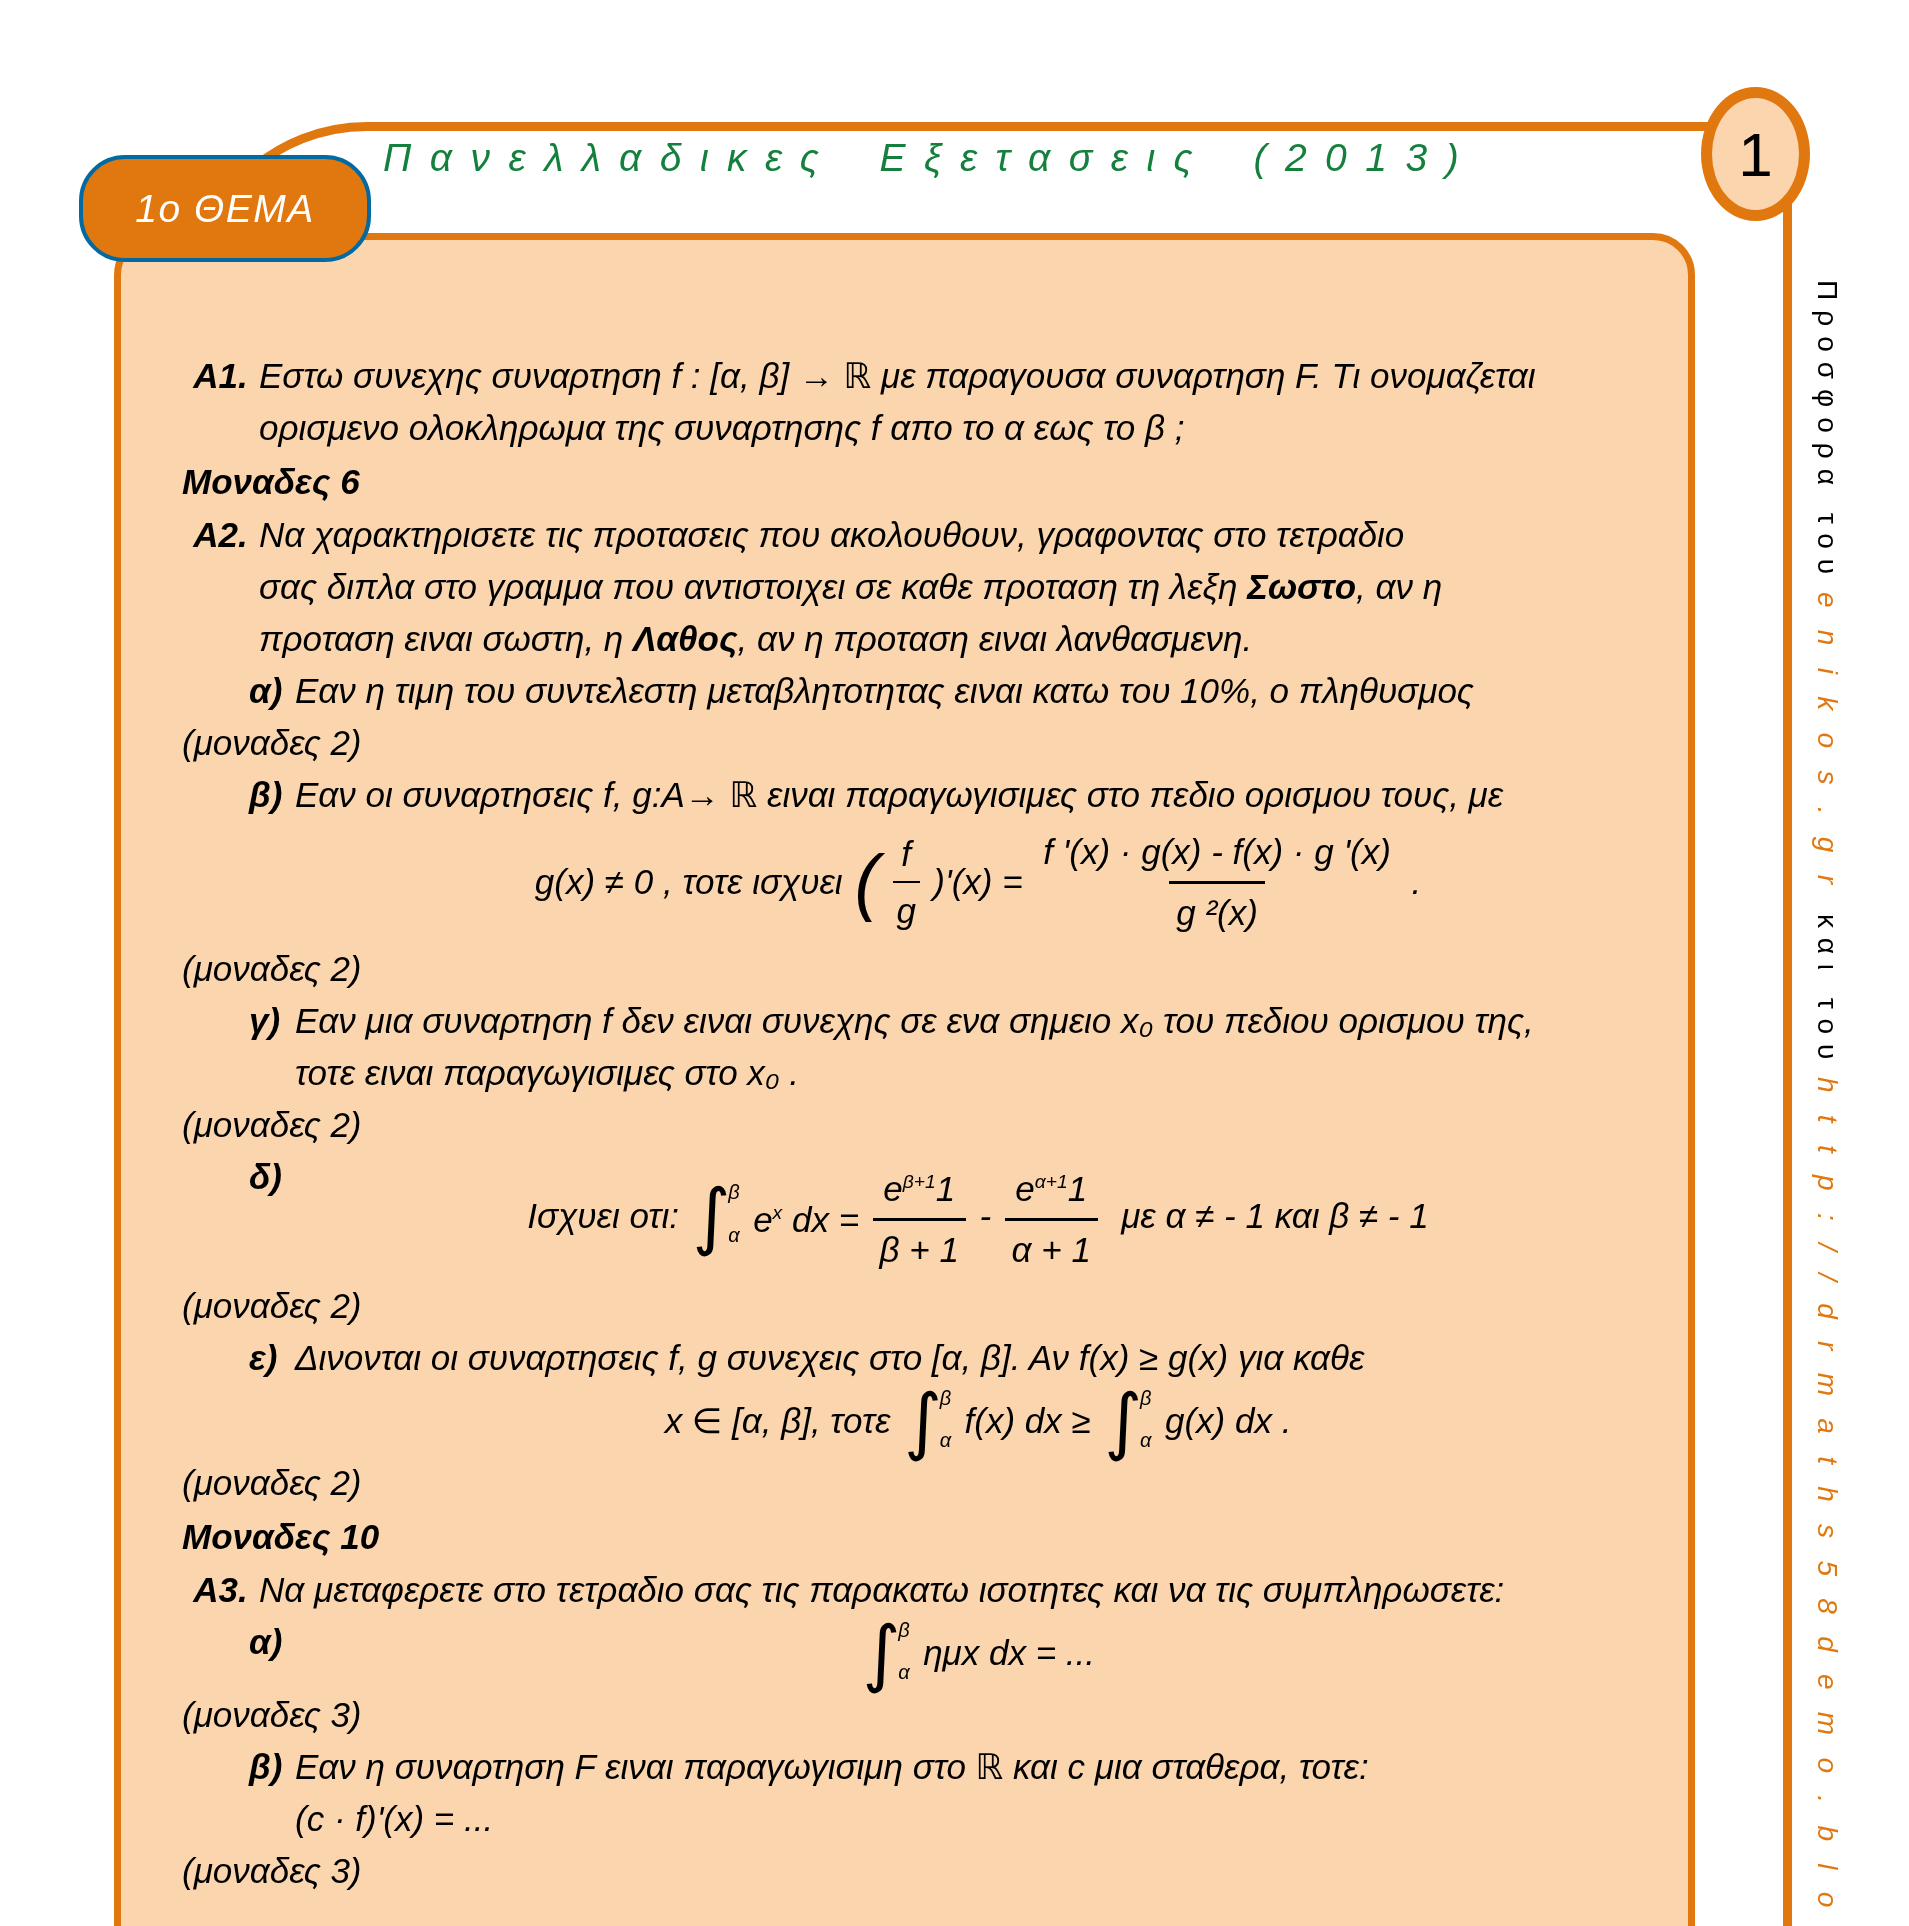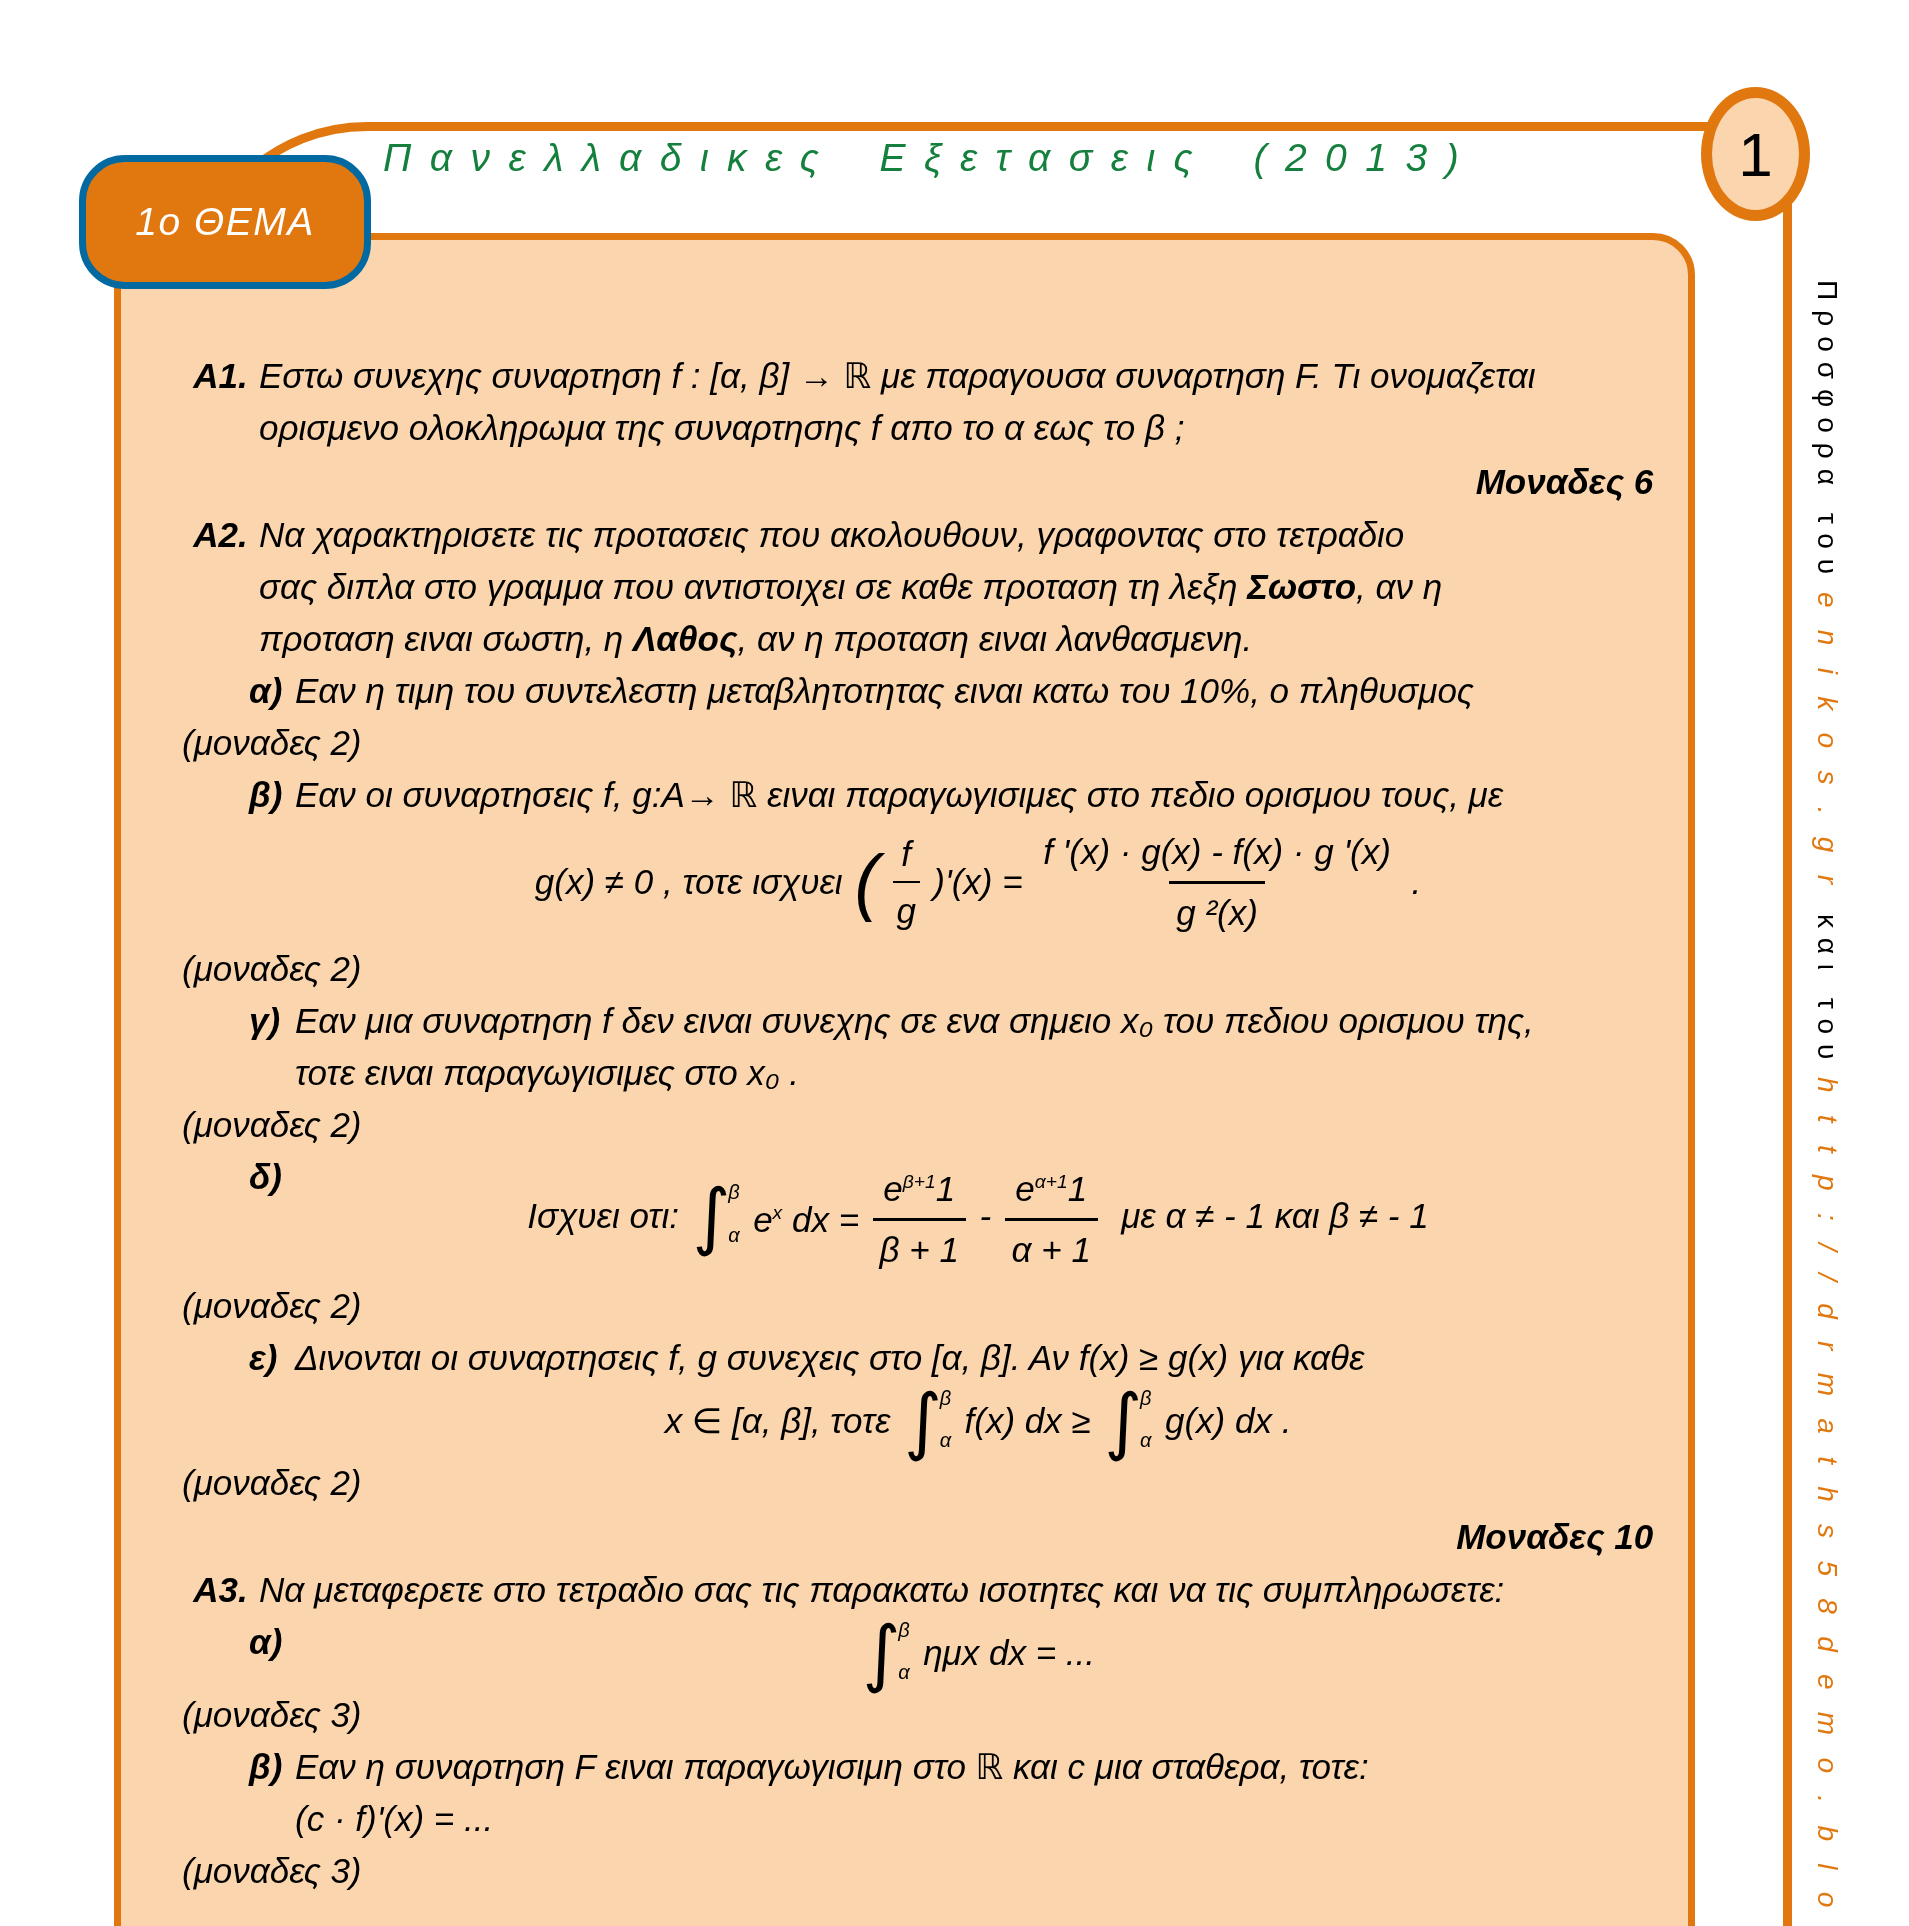--- a/index.html
+++ b/index.html
@@ -21,41 +21,41 @@
     font-size:39px;letter-spacing:18.5px;word-spacing:13px;
     white-space:nowrap;color:#15803d;
   }
   .page-num{
     position:absolute;left:1701px;top:87px;width:109px;height:134px;
     box-sizing:border-box;background:#FAD5AE;border:11.6px solid #E1780F;
     border-radius:50%;display:flex;align-items:center;justify-content:center;
   }
   .page-num span{font-style:normal;font-size:62px;}
   .theme-badge{
-    position:absolute;left:79px;top:155px;width:292px;height:134px;
-    box-sizing:border-box;background:#E1780F;border:7px solid #0369a1;
+    position:absolute;left:79px;top:155px;width:292px;height:107px;
+    box-sizing:border-box;background:#E1780F;border:4px solid #0369a1;
     border-radius:46px;display:flex;align-items:center;justify-content:center;
     color:#fff;font-size:39px;letter-spacing:1.5px;z-index:3;
   }
   .panel{
     position:absolute;left:114px;top:233px;width:1581px;height:2013px;
     box-sizing:border-box;background:#FAD5AE;border:7px solid #E1780F;
     border-radius:42px;z-index:2;
     padding:110px 27px 0 61px;
     font-size:35px;line-height:52px;
   }
   
   .item{display:flex;}
   .lbl{flex:none;width:77px;font-weight:bold;text-align:center;}
   .itxt{flex:1;min-width:0;}
   .sub{display:flex;margin-left:67px;}
   .slbl{flex:none;width:46px;font-weight:bold;}
   .stxt{flex:1;min-width:0;}
   .marks{text-align:left;padding-right:7.7px;margin:0 0;}
-  .total{text-align:right;padding-right:7.7px;margin:1.5px 0;font-weight:bold;}
+  .total{text-align:left;padding-right:7.7px;margin:1.5px 0;font-weight:bold;}
   .b{font-weight:bold;}
   sup.s{font-size:0.55em;vertical-align:super;font-style:italic;}
   
   .eqline{display:flex;align-items:center;gap:12px;white-space:pre;justify-content:center;}
   .grp{white-space:pre;}
   .frac{display:inline-flex;flex-direction:column;align-items:center;
         text-align:center;margin:4.6px 1.5px;}
   .frac .num{padding:0 7px 3.1px;white-space:pre;}
   .frac .den{border-top:3.1px solid #000;padding:3.1px 7px 0;white-space:pre;}
   .frac.sm .num{padding:0 3.9px 1.5px;}

